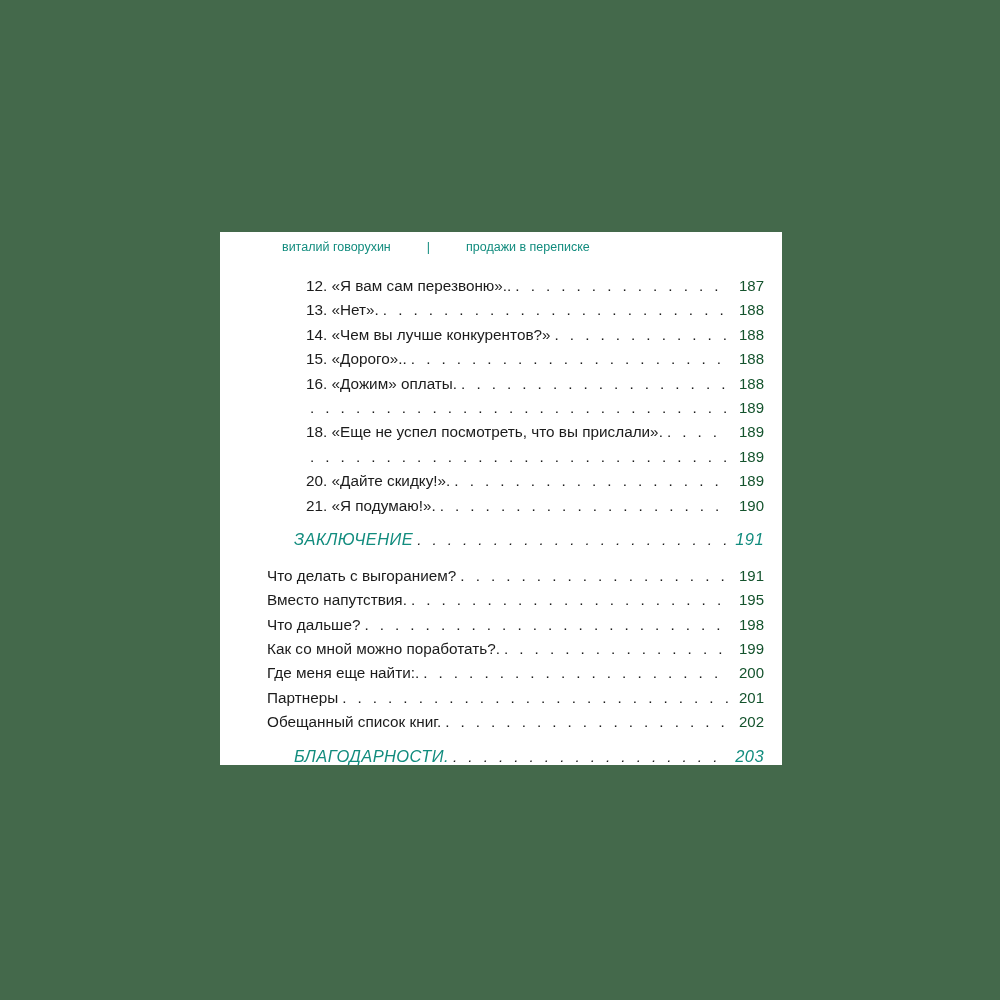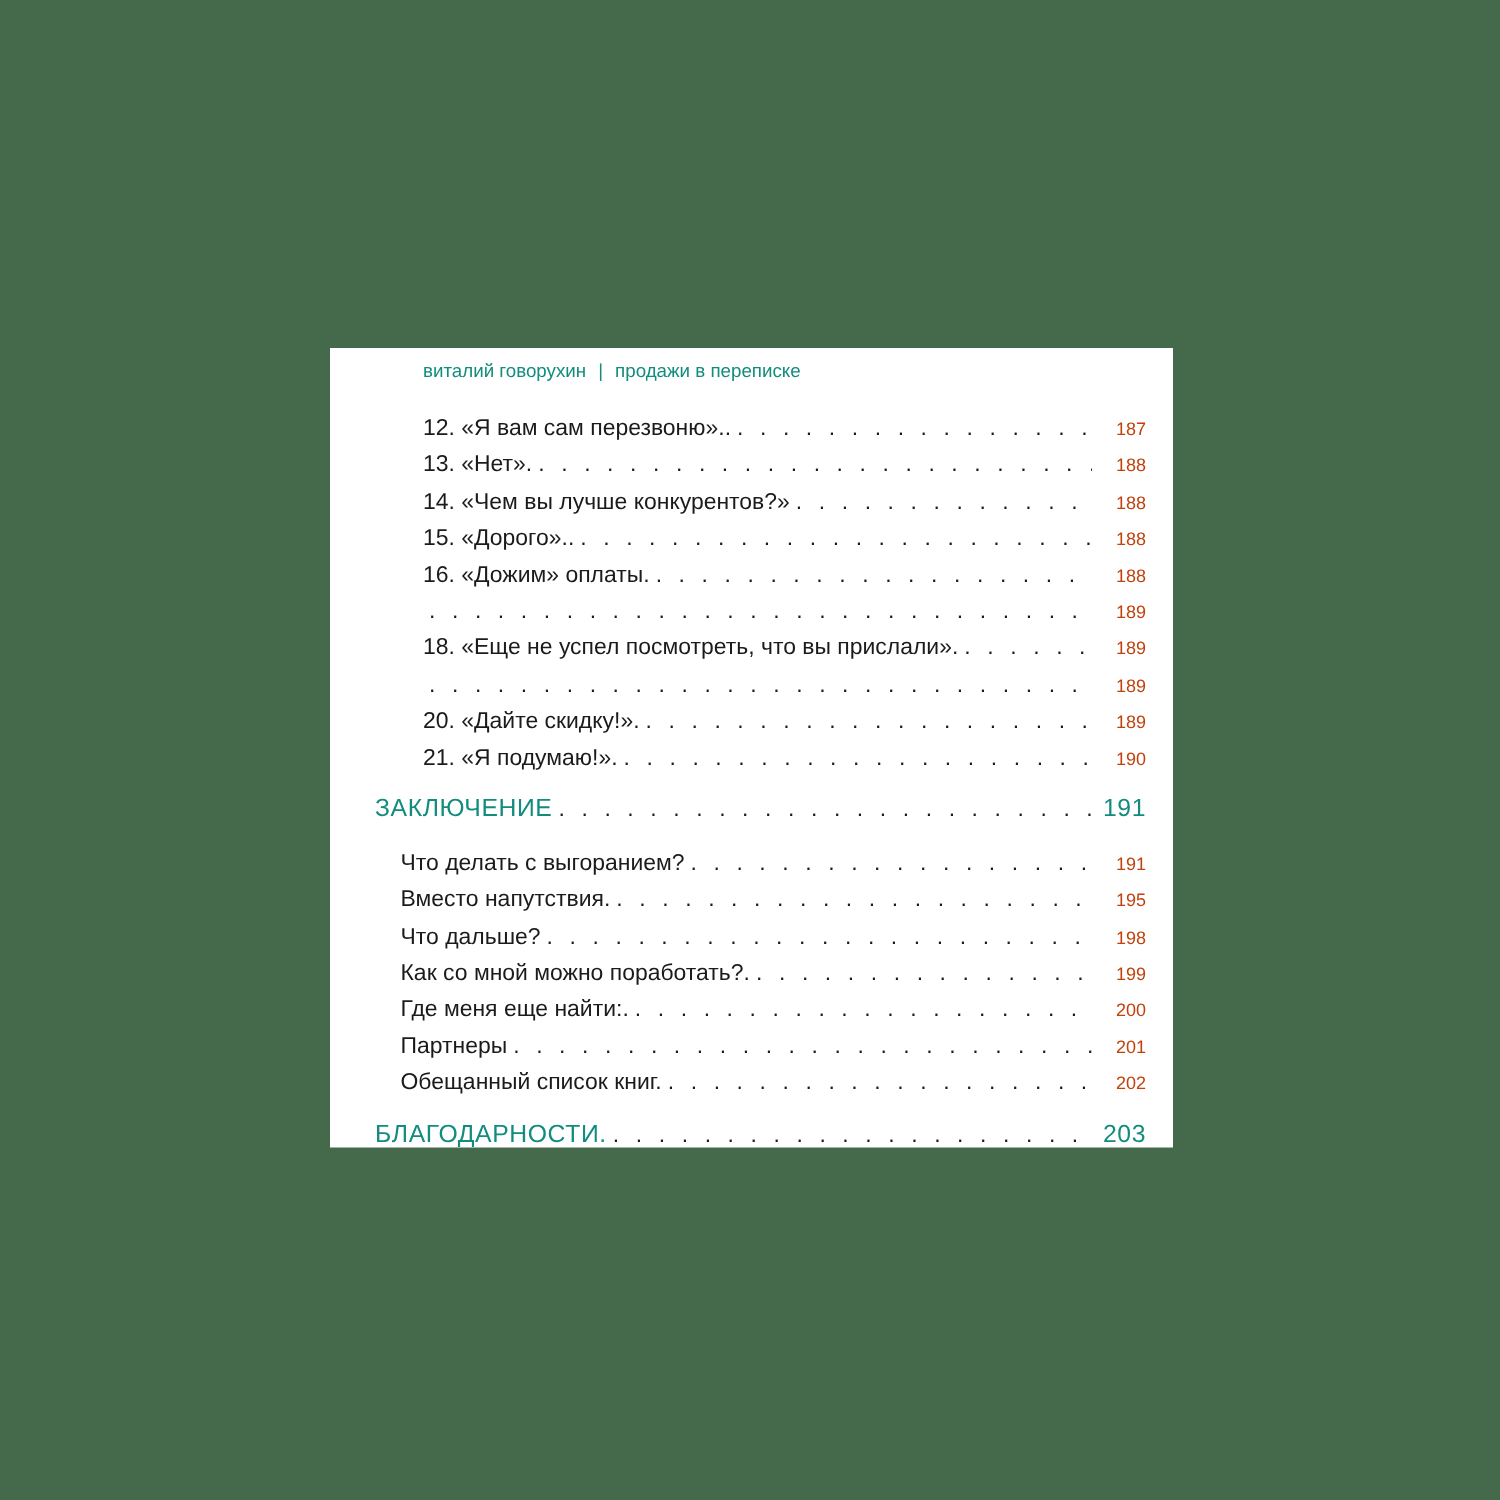--- a/index.html
+++ b/index.html
@@ -38,20 +38,21 @@
 
   .header {
     position: absolute;
     left: 62px;
     top: 8px;
     width: 470px;
     display: flex;
     align-items: center;
     font-size: 12.5px;
     color: #128c7e;
+    gap: 28px;
   }
   .header .sep {
     margin: 0 8px;
     color: #128c7e;
   }
 
   .toc {
     position: absolute;
     left: 0px;
     top: 45px;
@@ -77,30 +78,30 @@
     white-space: nowrap;
     color: #1b1b1b;
     letter-spacing: 3.4px;
     font-size: 15.3px;
     margin: 0 2px 0 4px;
     text-align: left;
   }
 
   .row .page {
     flex: 0 0 auto;
-    color: #c2410c;
+    color: #14532d;
     text-align: right;
     min-width: 34px;
-    font-size: 12px;
+    font-size: 15px;
   }
 
   
-  .lvl-num   { padding-left: 62px; padding-right: 18px; }
+  .lvl-num   { padding-left: 86px; padding-right: 18px; }
   .lvl-sub   { padding-left: 47px; padding-right: 18px; }
-  .lvl-head  { padding-left: 30px; padding-right: 18px; }
+  .lvl-head  { padding-left: 74px; padding-right: 18px; font-style: italic; }
 
   .row.head .label,
   .row.head .page {
     color: #128c7e;
     font-size: 16.5px;
     letter-spacing: 0.4px;
   }
   .row.head { height: 30px; }
   .row.head .dots { color: #1b1b1b; }
 

